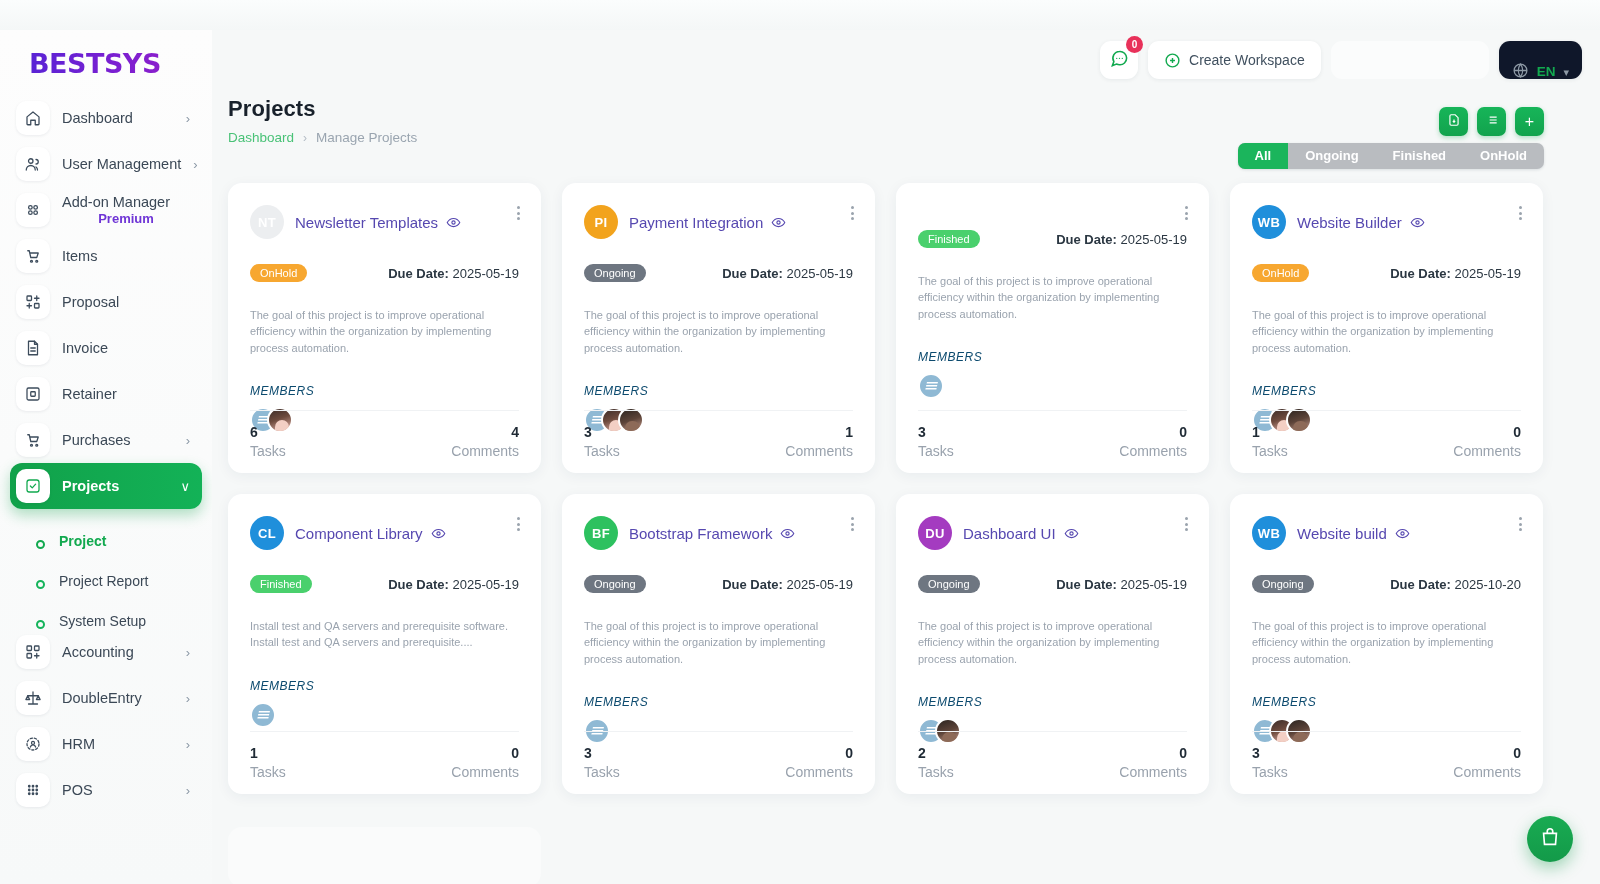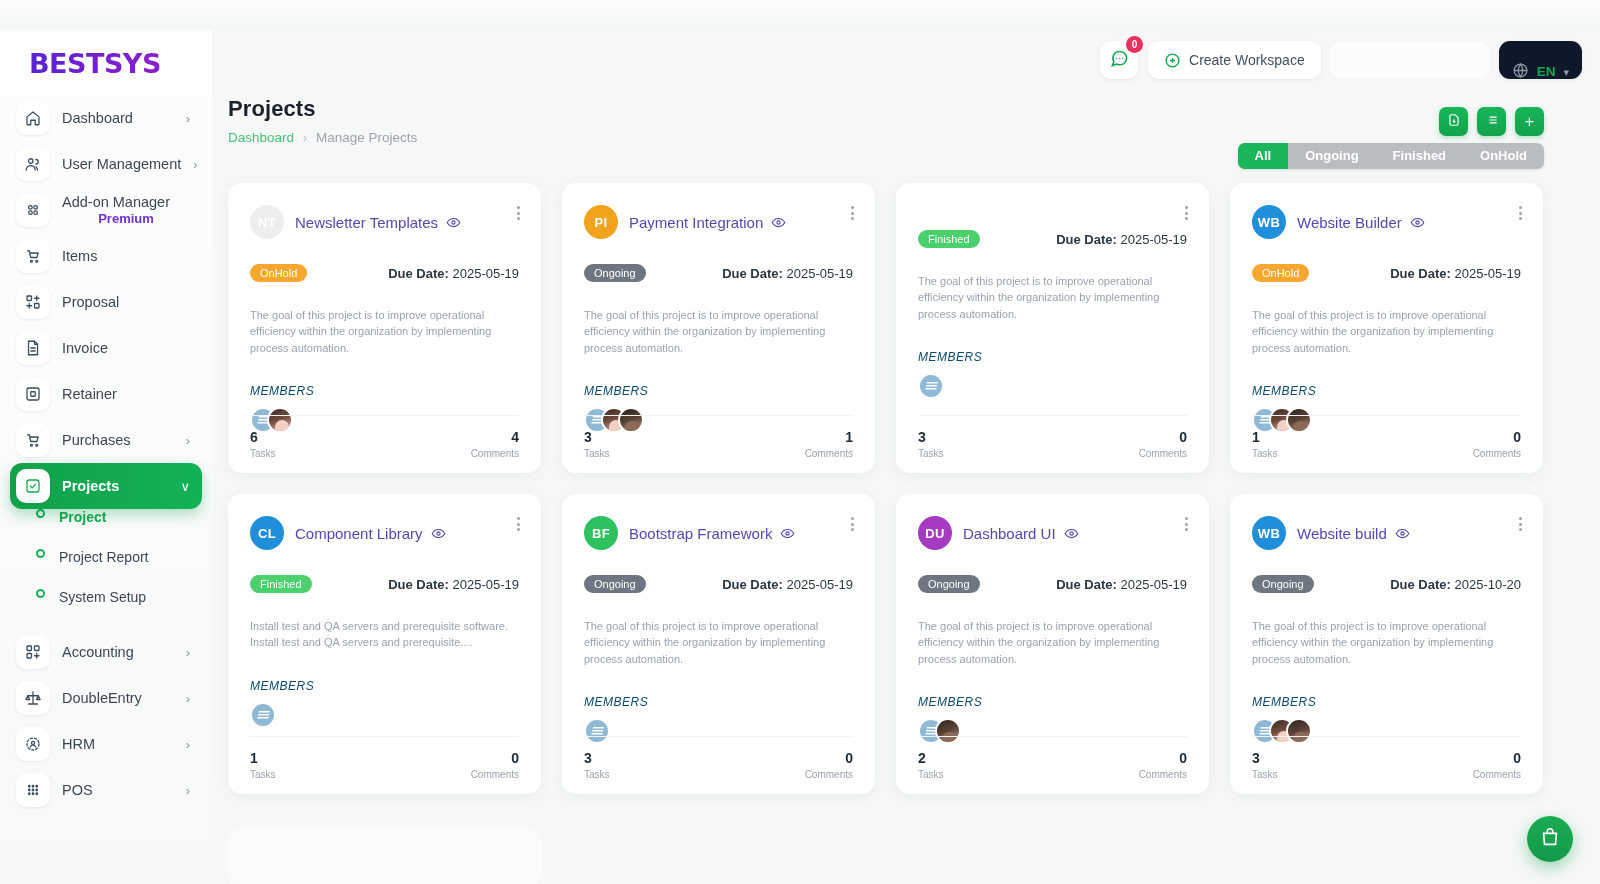--- a/index.html
+++ b/index.html
@@ -52,21 +52,21 @@
   }
   .nav-item .chev { color: #8b98a6; font-size: 13px; line-height: 1; }
   .nav-item.active {
     background: linear-gradient(90deg, #11a14a 0%, #13b257 100%);
     box-shadow: 0 6px 14px rgba(17,161,74,.32);
   }
   .nav-item.active .lbl { color: #ffffff; font-weight: bold; }
   .nav-item.active .chev { color: #ffffff; }
   .nav-item.active .ico { color: #12a94f; }
   .sub-item {
-    display: flex; align-items: flex-start; gap: 14px;
+    display: flex; align-items: flex-end; gap: 14px;
     height: 40px; padding-left: 26px; cursor: pointer;
   }
   .sub-item .dot {
     width: 9px; height: 9px; border-radius: 50%;
     border: 2px solid #15b45b; background: transparent;
   }
   .sub-item .lbl { font-size: 14px; color: #3b4856; }
   .sub-item.current .lbl { color: #12a94f; font-weight: bold; }
   .sub-item.current .dot { border-color: #12a94f; }
 
@@ -211,21 +211,21 @@
     border-radius:7px 7px 0 0; background:#8d6a58;
   }
   .card-foot {
     position: absolute; left: 22px; right: 22px; bottom: 14px;
     border-top: 1px solid #f0f2f4; padding-top: 13px;
     display: flex; justify-content: space-between;
   }
   .stat { display: flex; flex-direction: column; }
   .stat.right { align-items: flex-end; }
   .stat .num { font-size: 14px; font-weight: bold; color: #1f2a35; }
-  .stat .cap { font-size: 10px; color: #99a2ad; margin-top: 3px; }
+  .stat .cap { font-size: 14px; color: #99a2ad; margin-top: 3px; }
 
   
   .ghost-card {
     position: absolute; left: 228px; top: 827px; width: 313px; height: 60px;
     background: #fafbfb; border-radius: 14px;
   }
 
   
   .fab {
     position: absolute; right: 27px; bottom: 22px;

